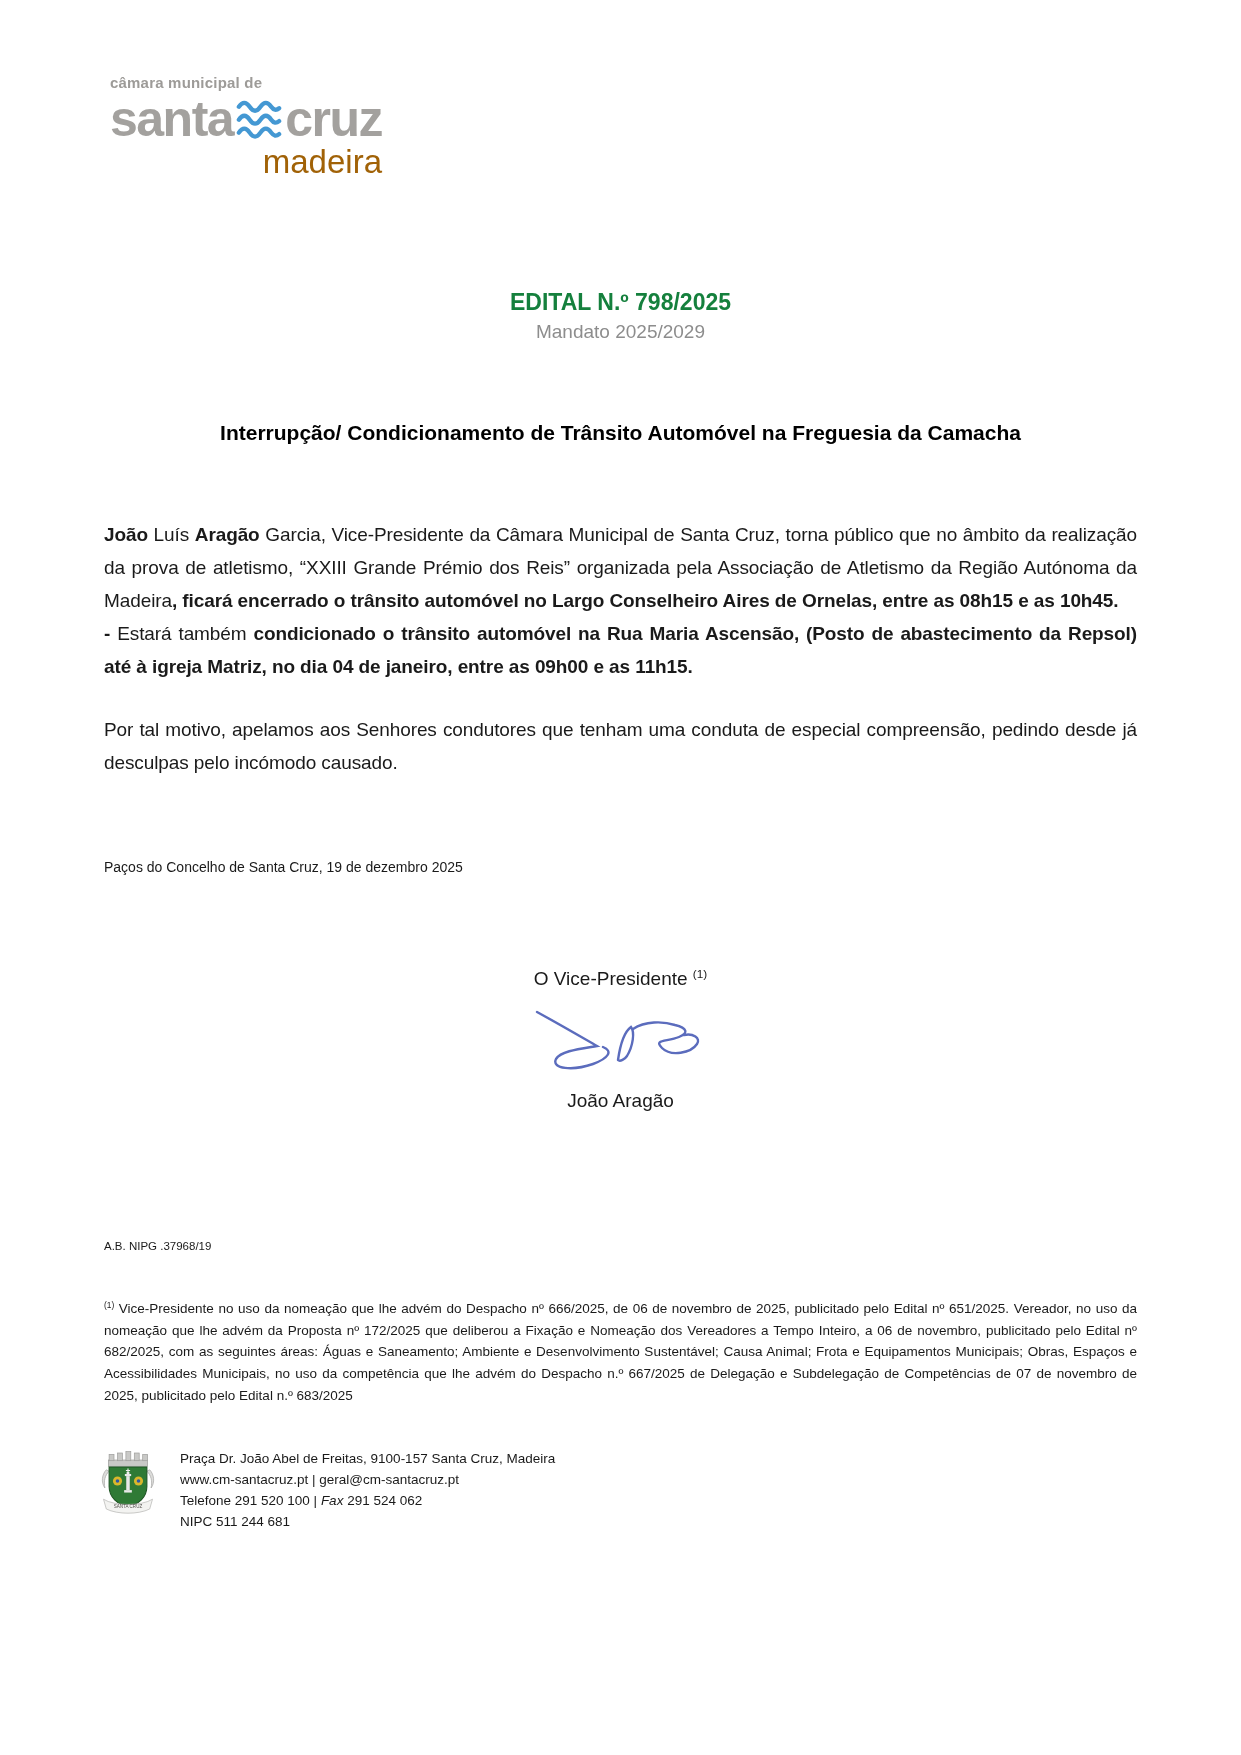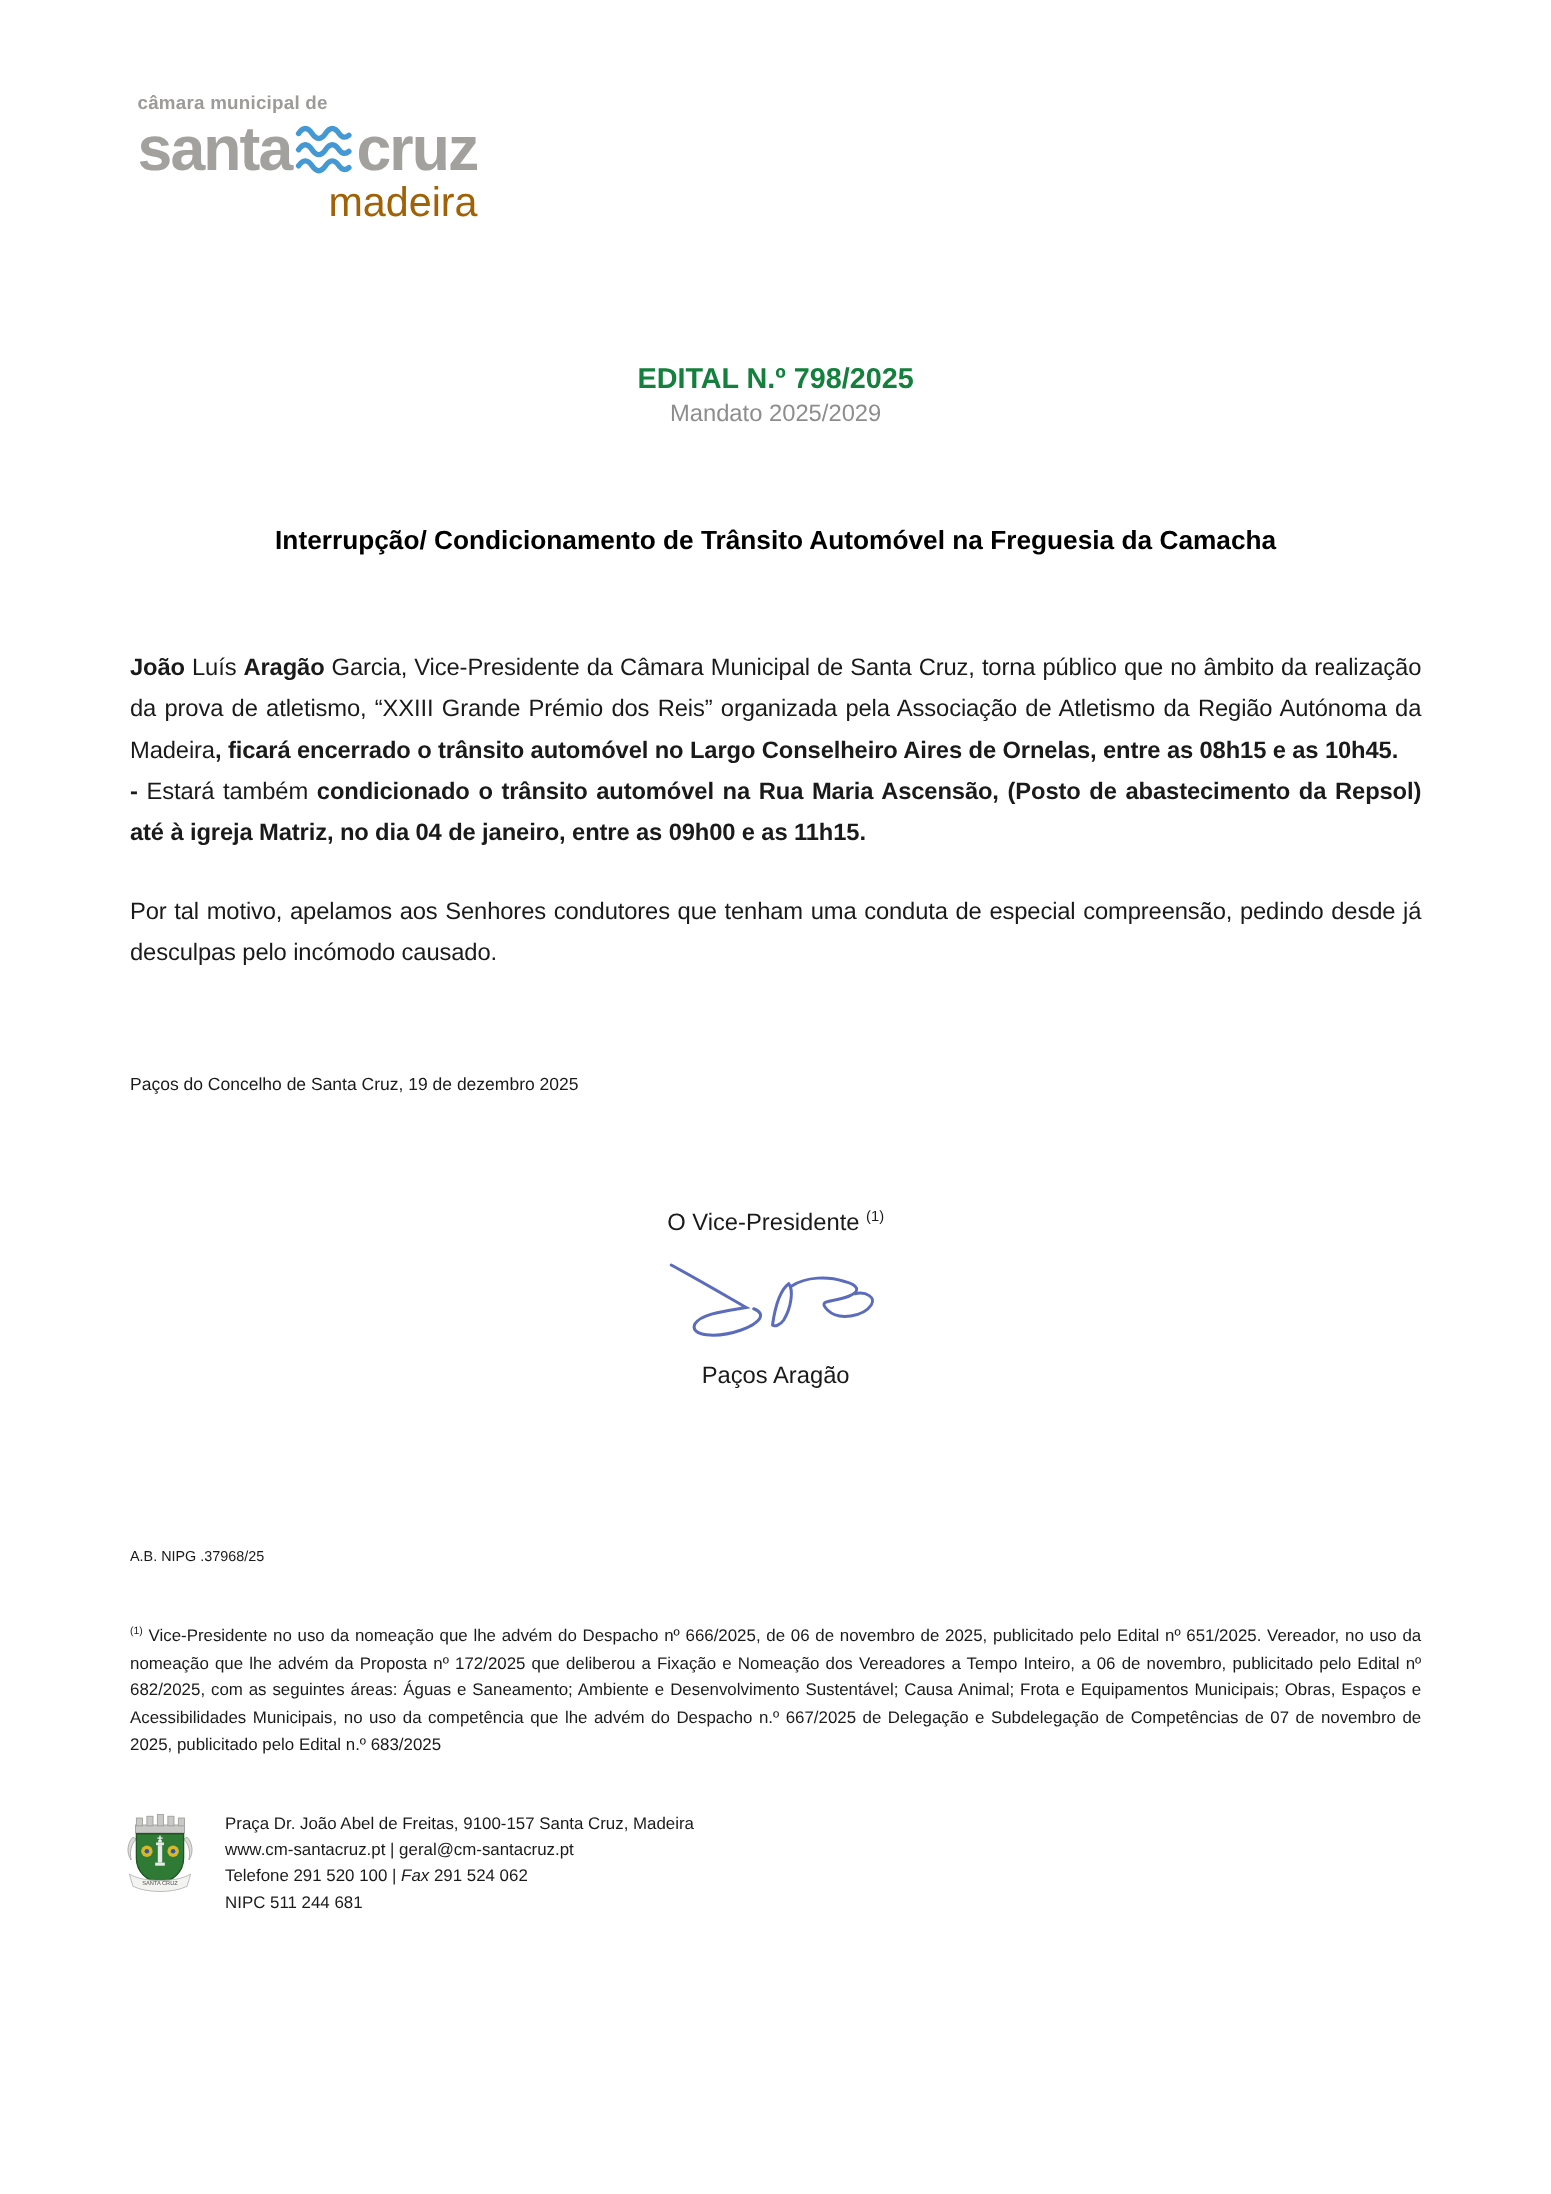--- a/index.html
+++ b/index.html
@@ -70,23 +70,23 @@
   <p class="para p3">Por tal motivo, apelamos aos Senhores condutores que tenham uma conduta de especial compreensão, pedindo desde já desculpas pelo incómodo causado.</p>
   <p class="date-line">Paços do Concelho de Santa Cruz, 19 de dezembro 2025</p>
 </div>
 
 <div class="sig-role"><span>O Vice-Presidente </span><span class="seg-sup">(1)</span></div>
 <svg class="sig-svg" width="200" height="78" viewBox="0 0 200 78" fill="none">
   <path d="M16 10 C38 22 62 36 76 44 C58 47 40 49 35 57 C30 67 52 69 72 62 C88 56 92 49 82 45" stroke="#5b6cbd" stroke-width="2.4" stroke-linecap="round"></path>
   <path d="M97 58 C99 44 103 30 110 25 C114 30 112 44 106 54 C104 57 99 60 97 58" stroke="#5b6cbd" stroke-width="2.4" stroke-linecap="round"></path>
   <path d="M112 27 C124 19 142 19 154 23 C166 26 168 31 158 35 C146 40 132 37 141 46 C150 55 170 51 176 42 C180 36 172 31 163 33" stroke="#5b6cbd" stroke-width="2.4" stroke-linecap="round"></path>
 </svg>
-<div class="sig-name">Paços Aragão</div>
+<div class="sig-name">João Aragão</div>
 
-<div class="reference">A.B. NIPG .37968/25</div>
+<div class="reference">A.B. NIPG .37968/19</div>
 
 <div class="footnote"><span class="seg-sup">(1)</span><span> Vice-Presidente no uso da nomeação que lhe advém do Despacho nº 666/2025, de 06 de novembro de 2025, publicitado pelo Edital nº 651/2025. Vereador, no uso da nomeação que lhe advém da Proposta nº 172/2025 que deliberou a Fixação e Nomeação dos Vereadores a Tempo Inteiro, a 06 de novembro, publicitado pelo Edital nº 682/2025, com as seguintes áreas: Águas e Saneamento; Ambiente e Desenvolvimento Sustentável; Causa Animal; Frota e Equipamentos Municipais; Obras, Espaços e Acessibilidades Municipais, no uso da competência que lhe advém do Despacho n.º 667/2025 de Delegação e Subdelegação de Competências de 07 de novembro de 2025, publicitado pelo Edital n.º 683/2025</span></div>
 
 <div class="footer">
   <svg class="crest" viewBox="0 0 90 100">
 
     <g stroke="#9e9e9c" stroke-width="1" fill="#c9c9c7">
       <rect x="17" y="20" width="56" height="9"></rect>
       <rect x="18" y="12" width="7" height="9"></rect>
       <rect x="30" y="10" width="7" height="11"></rect>

